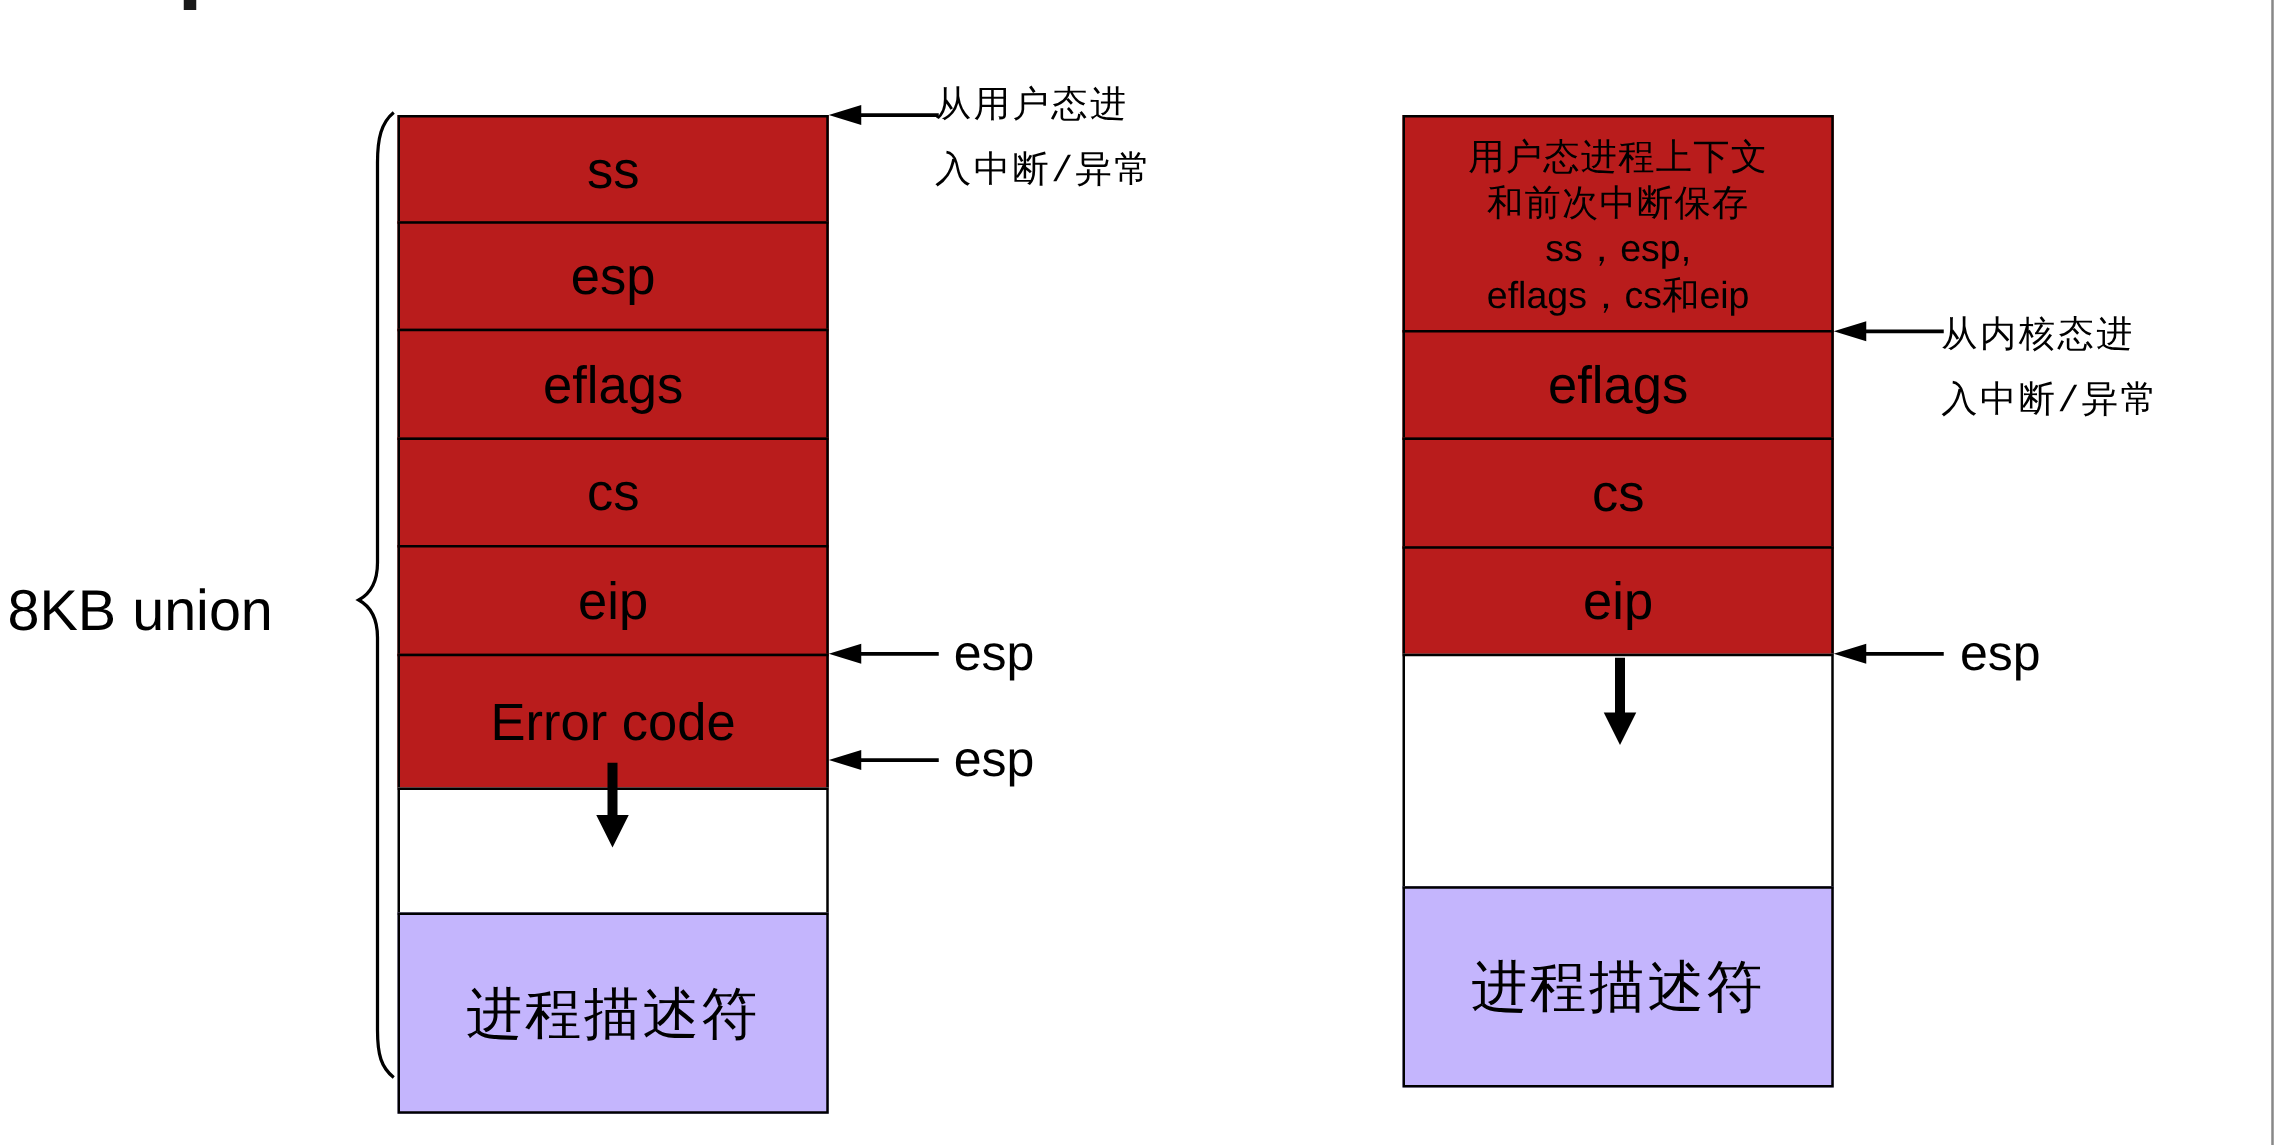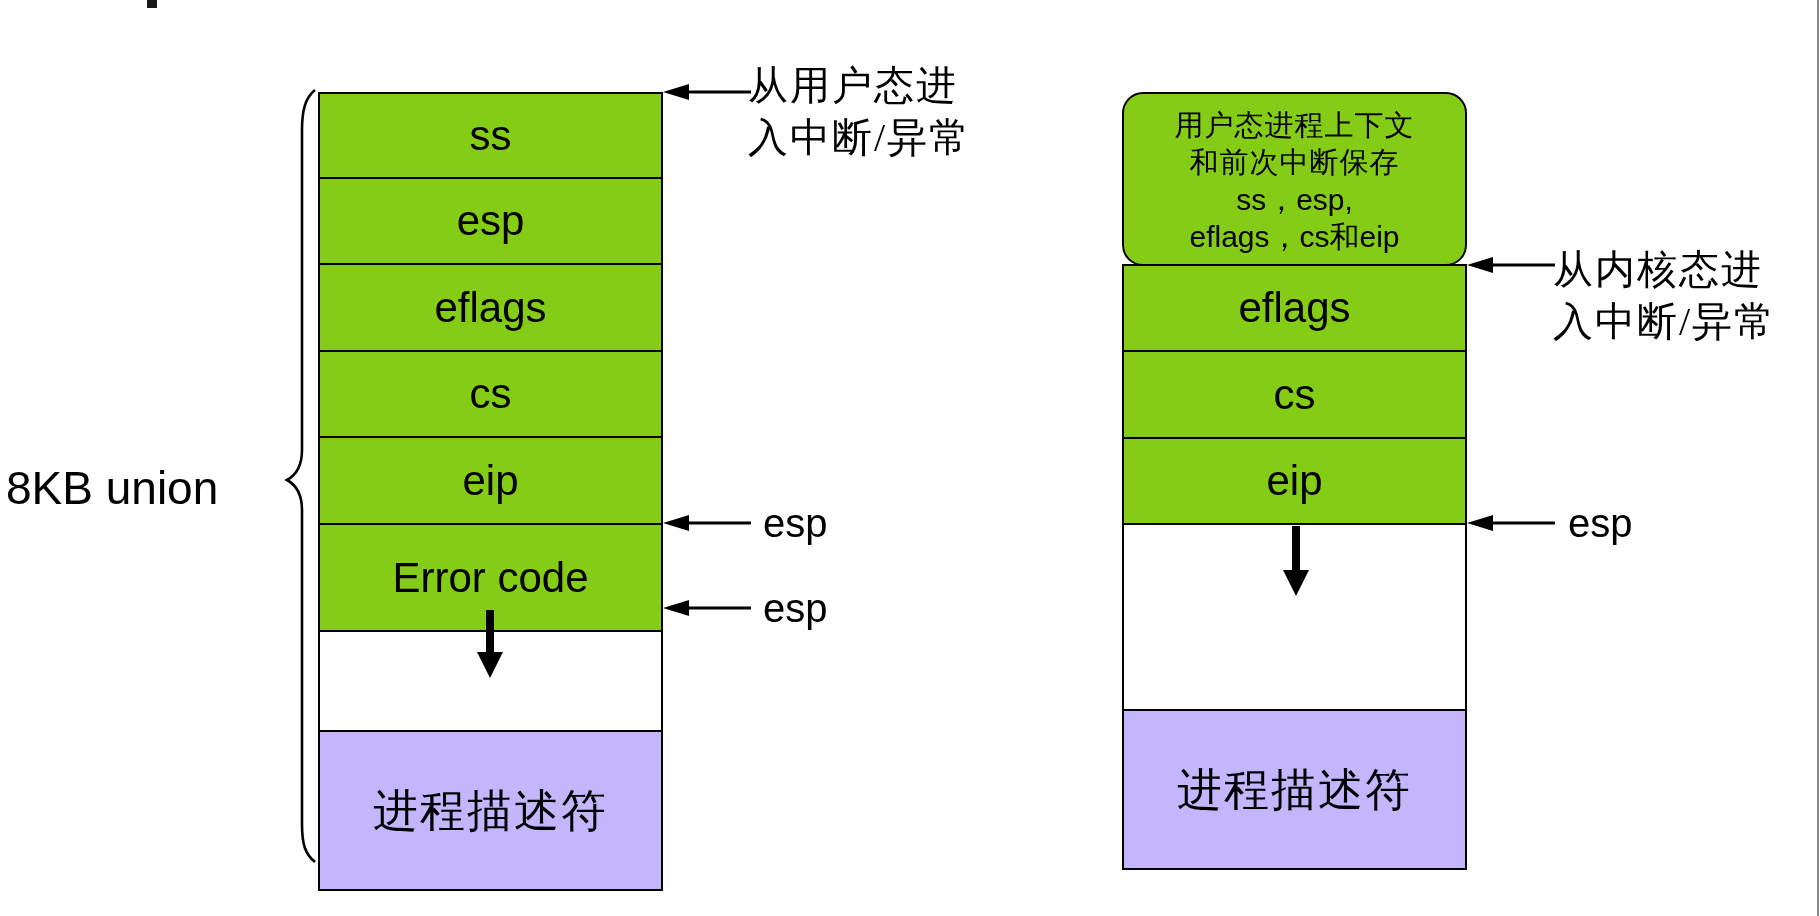--- a/index.html
+++ b/index.html
@@ -9,38 +9,38 @@
   
   .title-fragment{position:absolute;left:147px;top:0;width:10px;height:8px;background:#1a1a1a;}
 
   
   .right-border{position:absolute;right:1px;top:0;width:2px;height:916px;background:#888;}
 
   
   .stack{position:absolute;width:345px;}
   .cell{box-sizing:border-box;border:2px solid #000;display:flex;align-items:center;justify-content:center;}
   .cell + .cell{margin-top:-2px;}
-  .teal{background:#84cc16;}
+  .teal{background:#b91c1c;}
   .white{background:#ffffff;}
   .olive{background:#c4b5fd;}
   .cell-label{font-size:42px;line-height:1;}
   .cjk{font-family:"DejaVu Serif","Liberation Serif",serif;}
   .olive .cell-label{font-size:45px;letter-spacing:2px;}
 
   .stack-left{left:318px;top:92px;}
   .stack-right{left:1122px;top:92px;}
 
   
-  .cell-multiline{flex-direction:column;justify-content:center;padding-top:4px;border-radius:21px;}
+  .cell-multiline{flex-direction:column;justify-content:center;padding-top:4px;}
   .cell-multiline .ml{line-height:37px;font-size:30px;text-align:center;}
   .cell-multiline .ml.cjk{font-size:29px;letter-spacing:1px;}
 
   
-  .annot{position:absolute;font-family:Liberation Serif, serif;
-         font-size:40px;line-height:52px;white-space:nowrap;letter-spacing:2px;}
+  .annot{position:absolute;font-family:Liberation Mono, monospace;
+         font-size:29px;line-height:52px;white-space:nowrap;letter-spacing:2px;}
   .esp-label{position:absolute;font-size:40px;line-height:40px;
              font-family:"Liberation Sans","DejaVu Sans",sans-serif;}
   .label-8kb{position:absolute;left:6px;top:466px;font-size:46px;line-height:44px;white-space:nowrap;}
 
   .arrow-svg{position:absolute;}
   svg{display:block;}
 </style>
 </head>
 <body>
 

